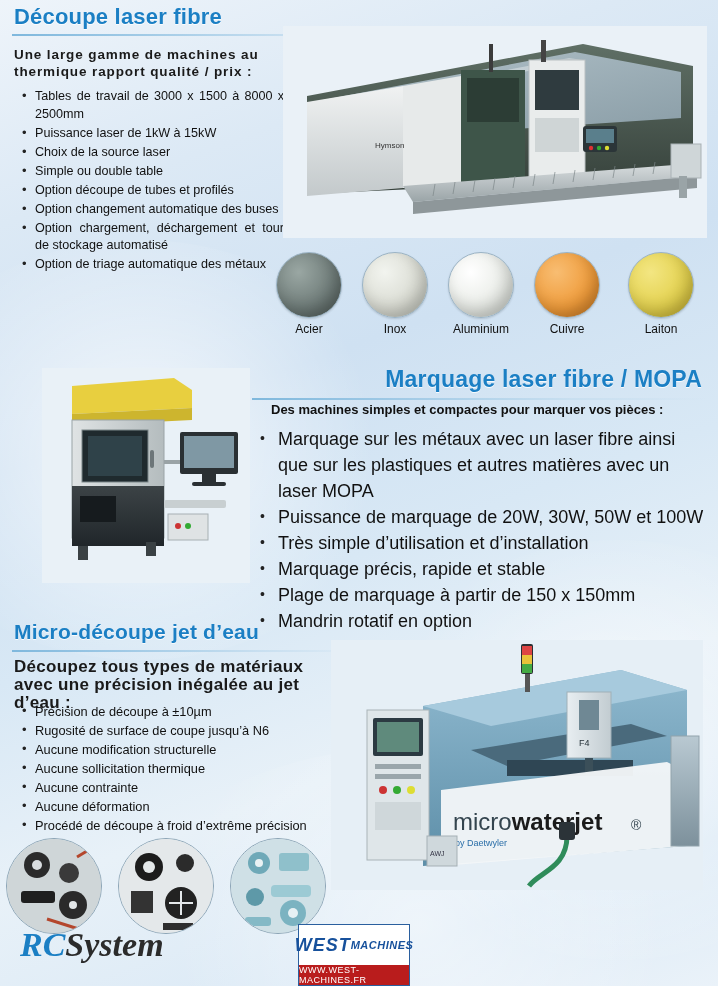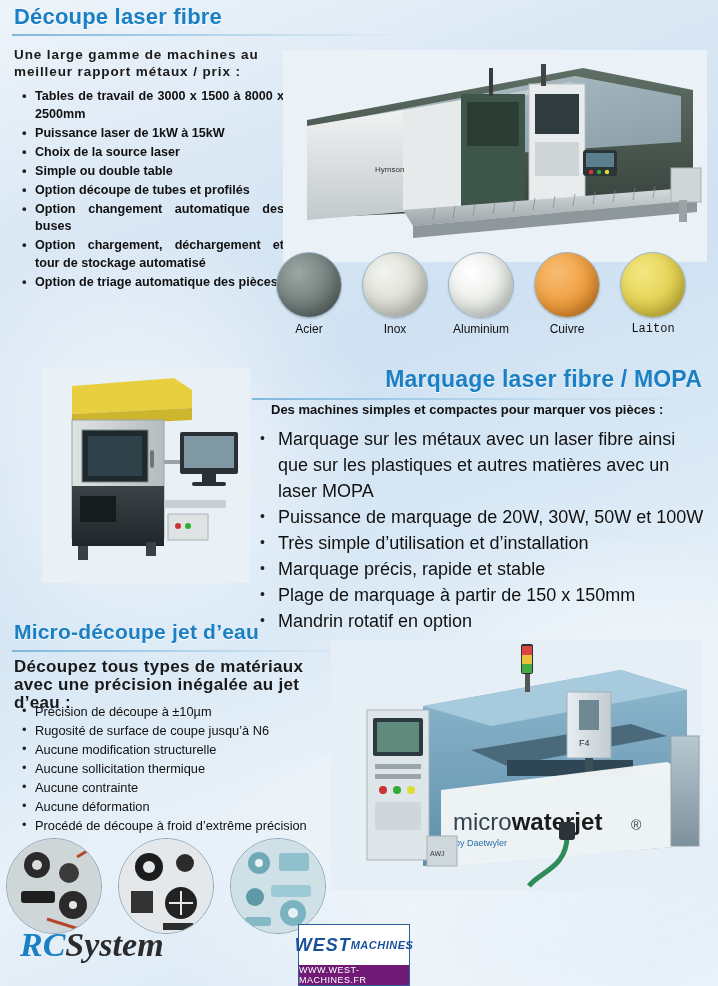--- a/index.html
+++ b/index.html
@@ -50,25 +50,25 @@
   #sec-laser .titlerule { position: absolute; left: 12px; top: 34px; width: 400px; }
   #sec-laser .intro {
     position: absolute; left: 14px; top: 46px; width: 268px;
     font-size: 13.5px; line-height: 17px; font-weight: bold;
     letter-spacing: .9px;
   }
   #sec-laser ul.bullets {
     position: absolute; left: 18px; top: 88px; width: 266px;
     font-size: 12.6px; line-height: 17.5px;
   }
-  #sec-laser ul.bullets li { margin-bottom: 1.5px; text-align: justify; font-weight: bold; }
+  #sec-laser ul.bullets li { margin-bottom: 1.5px; text-align: justify; }
 
   
   .photo { position: absolute; overflow: hidden; }
-  #laser-photo { left: 283px; top: 50px; width: 424px; height: 212px; }
+  #laser-photo { left: 283px; top: 26px; width: 424px; height: 212px; }
 
   
   #materials { position: absolute; left: 272px; top: 252px; width: 440px; height: 100px; }
   .mat { position: absolute; width: 74px; text-align: center; }
   .mat .disc {
     width: 66px; height: 66px; border-radius: 50%;
     margin: 0 auto 4px auto;
     border: 1px solid #9bb3c4;
     box-shadow: inset -6px -8px 14px rgba(0,0,0,.18), 0 1px 2px rgba(0,0,0,.15);
   }
@@ -133,46 +133,46 @@
   }
   #westlogo .wl-top {
     height: 40px; display: flex; flex-direction: row;
     align-items: center; justify-content: center;
     color: #17519c; font-weight: bold; font-style: italic;
     line-height: 15px;
   }
   #westlogo .wl-w { font-size: 18px; letter-spacing: 1px; }
   #westlogo .wl-m { font-size: 11px; letter-spacing: .5px; }
   #westlogo .wl-bot {
-    height: 20px; background: #701a75; color: #fff;
+    height: 20px; background: #b91c1c; color: #fff;
     font-size: 9px; letter-spacing: .5px;
     display: flex; align-items: center; justify-content: center;
   }
 </style>
 </head>
 <body>
 
 <div class="bloom b1"></div>
 <div class="bloom b2"></div>
 <div class="bloom b3"></div>
 
 <section id="sec-laser">
   <div class="section-title title">Découpe laser fibre</div>
   <div class="rule titlerule"></div>
-  <div class="intro body-text">Une large gamme de machines au meilleur rapport métaux / prix :</div>
+  <div class="intro body-text">Une large gamme de machines au thermique rapport qualité / prix :</div>
 
   <ul class="bullets">
     <li>Tables de travail de 3000 x 1500 à 8000 x 2500mm</li>
     <li>Puissance laser de 1kW à 15kW</li>
     <li>Choix de la source laser</li>
     <li>Simple ou double table</li>
     <li>Option découpe de tubes et profilés</li>
     <li>Option changement automatique des buses</li>
     <li>Option chargement, déchargement et tour de stockage automatisé</li>
-    <li>Option de triage automatique des pièces</li>
+    <li>Option de triage automatique des métaux</li>
   </ul>
 
   <div class="photo" id="laser-photo">
     <svg viewBox="0 0 424 212" width="424" height="212" aria-hidden="true">
       <defs>
         <linearGradient id="gBodyDark" x1="0" y1="0" x2="0" y2="1">
           <stop offset="0" stop-color="#5f6f65"></stop>
             <stop offset="1" stop-color="#35403a"></stop>
         </linearGradient>
         <linearGradient id="gPanel" x1="0" y1="0" x2="0" y2="1">
@@ -249,21 +249,21 @@
       <div class="lbl">Inox</div>
     </div>
     <div class="mat" style="left:172px; top:0px;">
       <div class="disc" style="background: radial-gradient(circle at 34% 30%, #ffffff, #e8ebe6 60%, #c8cdc6);"></div>
       <div class="lbl">Aluminium</div>
     </div>
     <div class="mat" style="left:258px; top:0px;">
       <div class="disc" style="background: radial-gradient(circle at 34% 30%, #f8bd72, #ef9b3a 60%, #c8761f);"></div>
       <div class="lbl">Cuivre</div>
     </div>
-    <div class="mat" style="left:344px; top:0px;font-family:Liberation Mono, monospace;">
+    <div class="mat" style="left:352px; top:0px;">
       <div class="disc" style="background: radial-gradient(circle at 34% 30%, #f3e682, #e3d14e 60%, #c2ab2c);"></div>
       <div class="lbl">Laiton</div>
     </div>
   </div>
 
 </section>
 
 <section id="sec-marquage">
   <div class="section-title title">Marquage laser fibre / MOPA</div>
   <div class="rule titlerule"></div>

